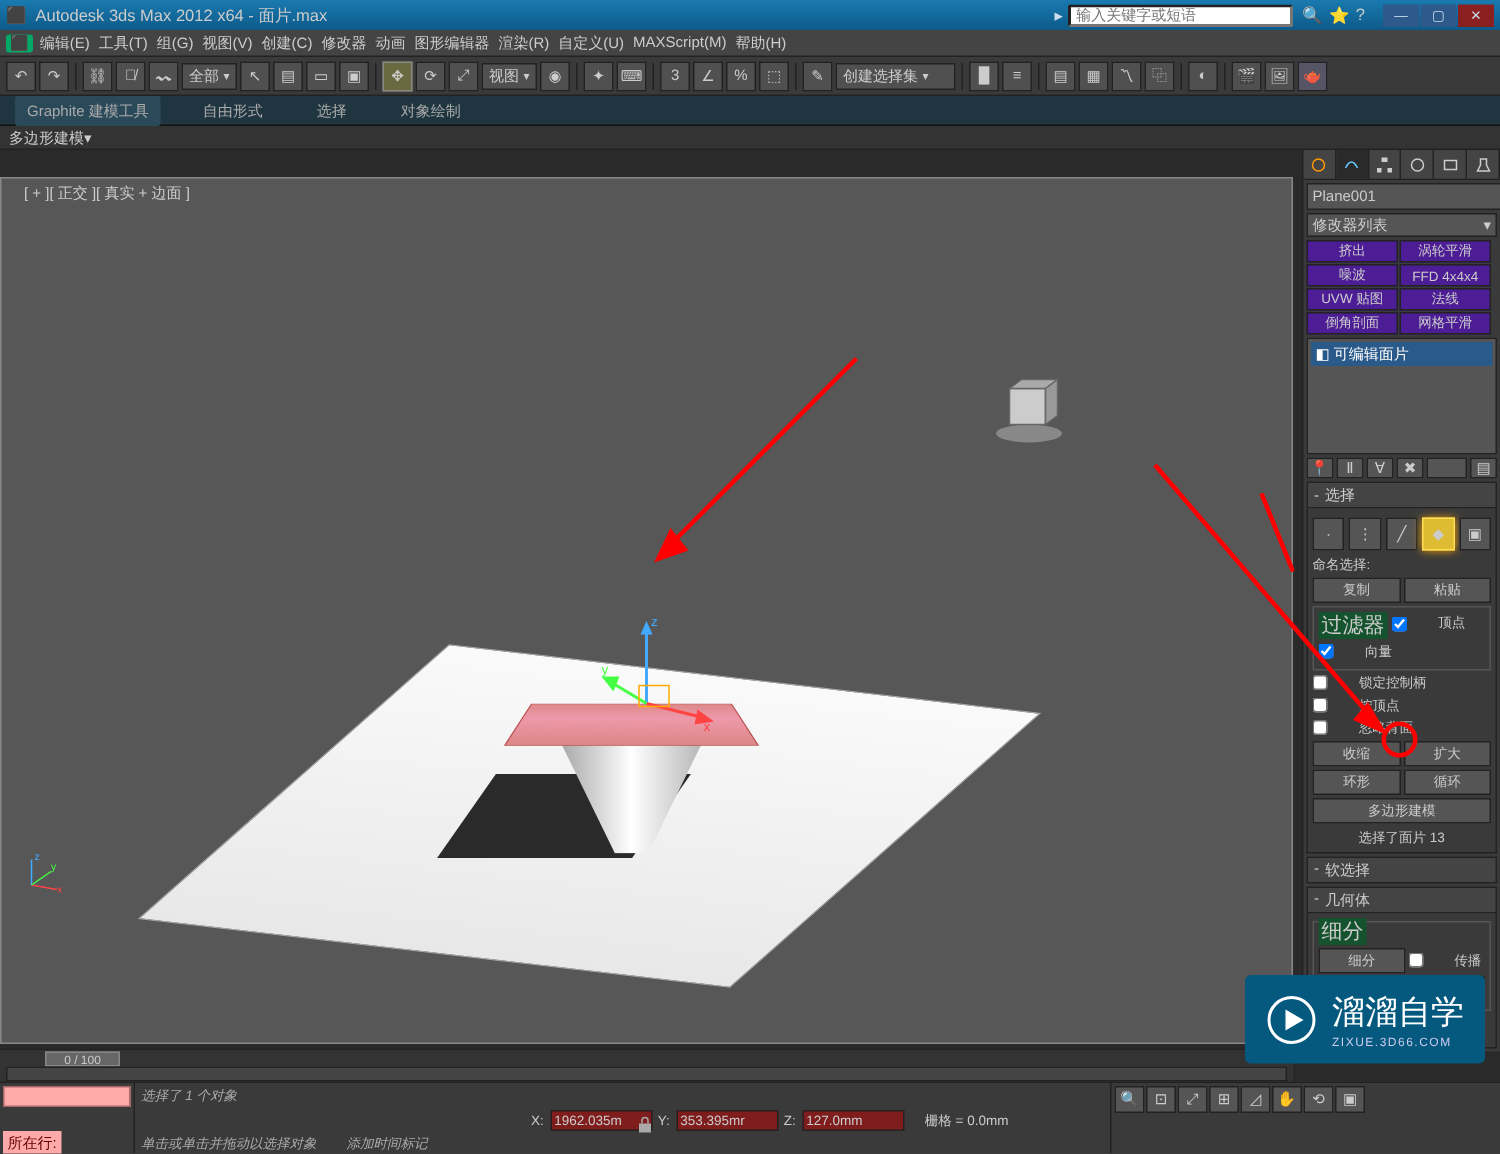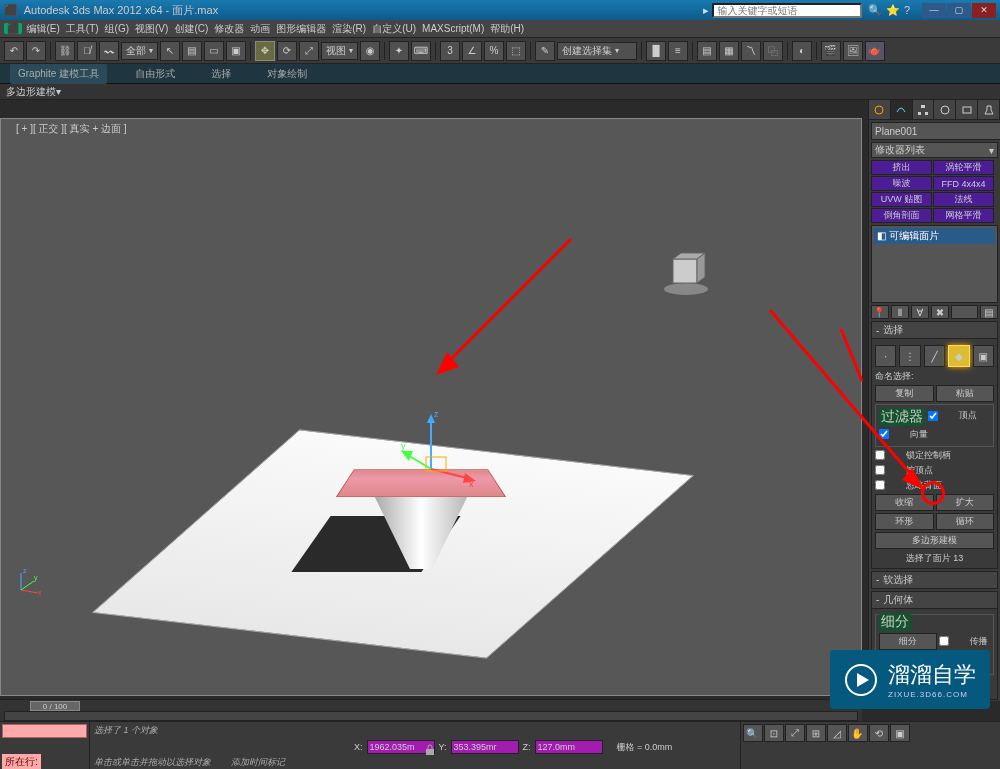--- a/index.html
+++ b/index.html
@@ -64,21 +64,21 @@
 .timeline { position:absolute; bottom:48px; left:0; width:862px; height:22px; background:#333; border-top:1px solid #222; }
 .time-slider { position:absolute; top:1px; left:30px; width:50px; height:10px; background:#666; border:1px solid #888; font-size:8px; text-align:center; color:#ccc; }
 .time-ruler { position:absolute; bottom:0; left:4px; right:4px; height:10px; background:#444; border:1px solid #222; }
 .statusbar { position:absolute; bottom:0; left:0; right:0; height:48px; background:#3a3a3a; border-top:1px solid #222; display:flex; font-size:10px; }
 .sb-left { width:90px; border-right:1px solid #222; padding:2px; }
 .sb-left .script-label { background:#ffaaaa; color:#600; padding:1px 3px; margin-top:16px; display:inline-block; }
 .sb-mid { flex:1; padding:2px 4px; }
 .sb-mid .prompt { font-size:9px; color:#aaa;font-style:italic; }
 .sb-coords { display:flex; gap:4px; align-items:center; margin-top:3px; }
 .sb-coords span.lbl { font-size:9px; }
-.sb-coords .coord-in { width:68px; background:#a21caf; border:1px solid #222; padding:1px 2px; font-size:9px; color:#ccc; }
+.sb-coords .coord-in { width:68px; background:#7f1d1d; border:1px solid #222; padding:1px 2px; font-size:9px; color:#ccc; }
 .sb-right { width:260px; display:flex; }
 .sb-anim { width:120px; padding:2px; border-left:1px solid #222; font-size:9px; }
 .sb-nav { flex:1; display:flex; flex-wrap:wrap; gap:1px; padding:2px; border-left:1px solid #222; align-content:flex-start; }
 .sb-nav span { width:20px; height:18px; background:#555; border:1px solid #222; display:flex; align-items:center; justify-content:center; cursor:pointer; }
 .watermark { position:absolute; right:10px; bottom:60px; background:#06597e; color:#fff; padding:10px 14px; font-size:22px; border-radius:4px; display:flex; align-items:center; gap:10px; z-index:20; }
 .watermark .sub { font-size:8px; display:block; letter-spacing:1px; color:#cce; }
 .lock-icon { position:absolute; top:4px; left:330px; width:12px; height:12px; fill:#aaa; }
 </style>
 </head>
 <body>

